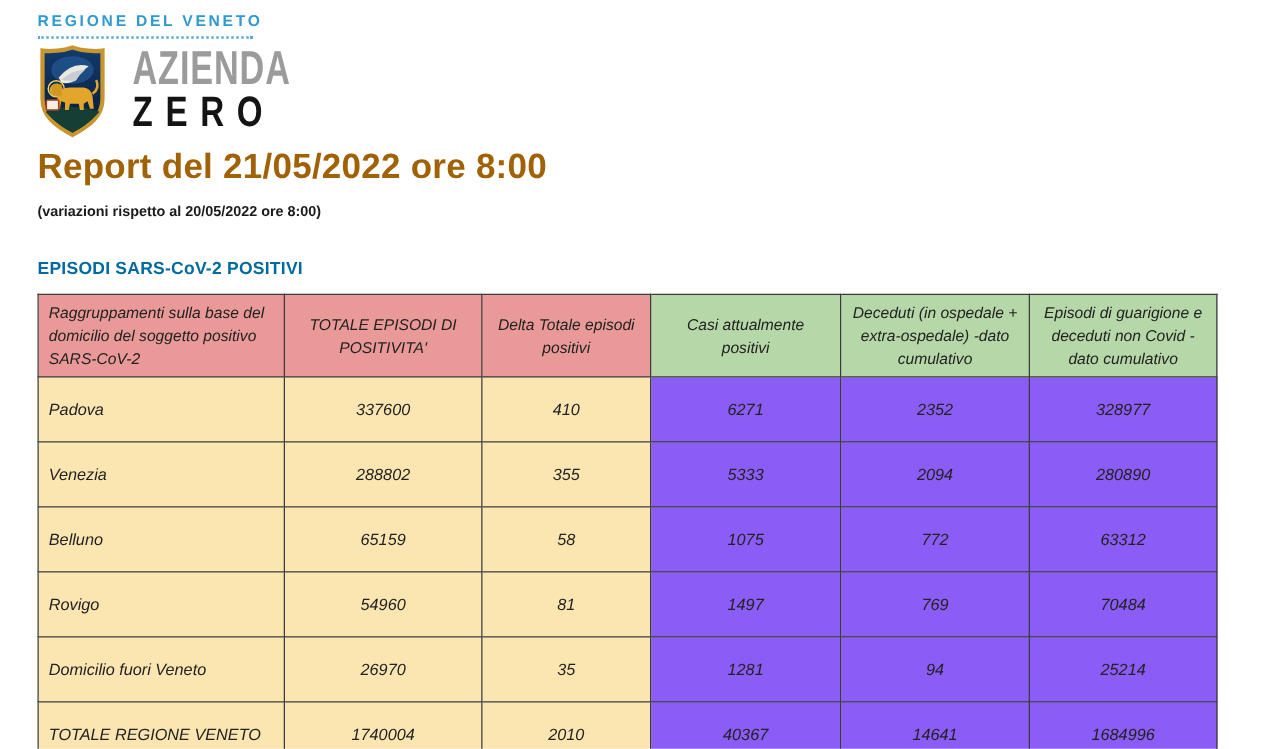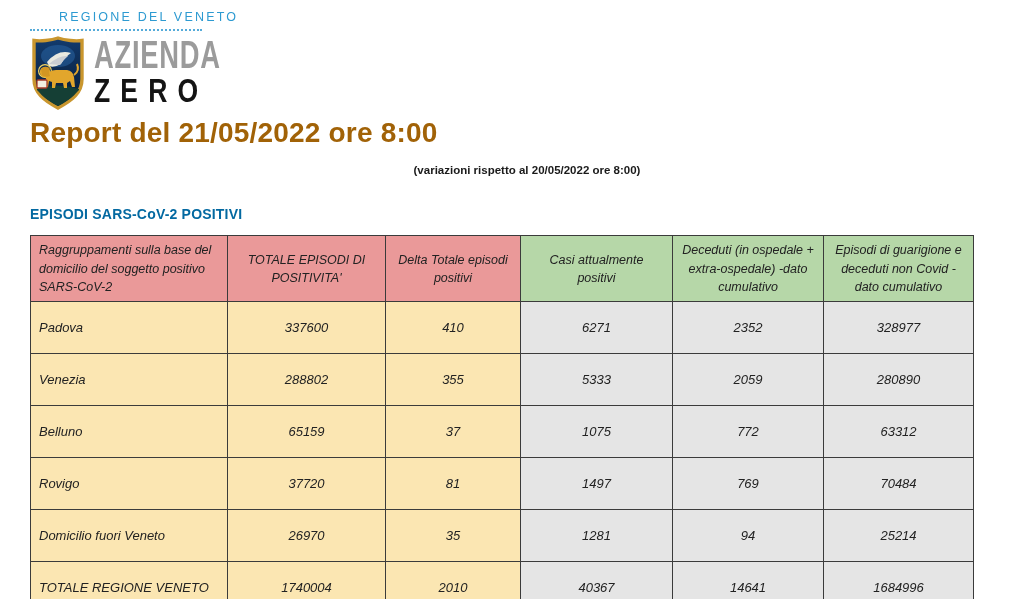--- a/index.html
+++ b/index.html
@@ -7,33 +7,32 @@
   body {
     width: 1024px; height: 599px;
     font-family: "Liberation Sans", sans-serif;
     color: #1c1c1c;
     overflow: hidden;
   }
   .page { padding: 10px 0 0 30px; }
 
   
   .region-name {
-    font-size: 12.5px; font-weight: normal;
+    font-size: 12.5px; font-weight: bold;
     color: #2d9ad1; letter-spacing: 2.2px;
     line-height: 1.15;
-    margin-left: 29px;
   }
   .dotted-divider {
     width: 172px; height: 0;
     border-top: 2px dotted #55abd9;
     margin-top: 5px;
   }
   .logo-row { display: flex; align-items: flex-start; margin-top: 5px; }
   .shield { width: 56px; height: 74px; display: block; }
-  .company { margin: 2px 0 0 8px; text-decoration: underline; }
+  .company { margin: 2px 0 0 20px; text-decoration: underline; }
   .company-azienda {
     display: inline-block;
     font-size: 38px; font-weight: bold; color: #9b9b9b;
     letter-spacing: 1px; line-height: 0.92;
     transform: scaleX(0.72); transform-origin: left top;
     white-space: nowrap;
   }
   .company-zero {
     display: inline-block;
     font-size: 34px; font-weight: bold; color: #141414;
@@ -43,21 +42,21 @@
   }
 
   
   .report-title {
     margin-top: 8px;
     font-size: 28px; font-weight: bold; color: #a16207;
     line-height: 1.1; letter-spacing: 0.2px;
   }
   .report-subtitle {
     margin-top: 15px;
-    font-size: 11.5px; font-weight: bold; color: #1a1a1a; text-align: center;
+    font-size: 11.5px; font-weight: bold; color: #1a1a1a;
   }
   .section-title {
     margin-top: 30px;
     font-size: 14px; font-weight: bold; color: #0369a1;
     letter-spacing: 0.2px;
   }
 
   
   table.episodes {
     margin-top: 13px;
@@ -84,21 +83,21 @@
     height: 27px;
     font-size: 13px;
     text-align: center;
     vertical-align: middle;
     padding: 18px 6px;
   }
   .episodes td.lbl { text-align: left; padding-left: 8px; }
   th.pink  { background: #ea9999; }
   th.green { background: #b6d7a8; }
   td.y     { background: #fbe6b2; }
-  td.g     { background: #e5e5e5; margin-top: 32px; }
+  td.g     { background: #8b5cf6; margin-top: 32px; }
 </style>
 </head>
 <body>
 
 <div class="page">
 
   <div class="brand">
     <div class="region-name">REGIONE DEL VENETO</div>
     <div class="dotted-divider"></div>
     <div class="logo-row">
@@ -160,34 +159,34 @@
         <td class="y">410</td>
         <td class="g">6271</td>
         <td class="g">2352</td>
         <td class="g">328977</td>
       </tr>
       <tr>
         <td class="y lbl">Venezia</td>
         <td class="y">288802</td>
         <td class="y">355</td>
         <td class="g">5333</td>
-        <td class="g">2059</td>
+        <td class="g">2094</td>
         <td class="g">280890</td>
       </tr>
       <tr>
         <td class="y lbl">Belluno</td>
         <td class="y">65159</td>
-        <td class="y">37</td>
+        <td class="y">58</td>
         <td class="g">1075</td>
         <td class="g">772</td>
         <td class="g">63312</td>
       </tr>
       <tr>
         <td class="y lbl">Rovigo</td>
-        <td class="y">37720</td>
+        <td class="y">54960</td>
         <td class="y">81</td>
         <td class="g">1497</td>
         <td class="g">769</td>
         <td class="g">70484</td>
       </tr>
       <tr>
         <td class="y lbl">Domicilio fuori Veneto</td>
         <td class="y">26970</td>
         <td class="y">35</td>
         <td class="g">1281</td>

